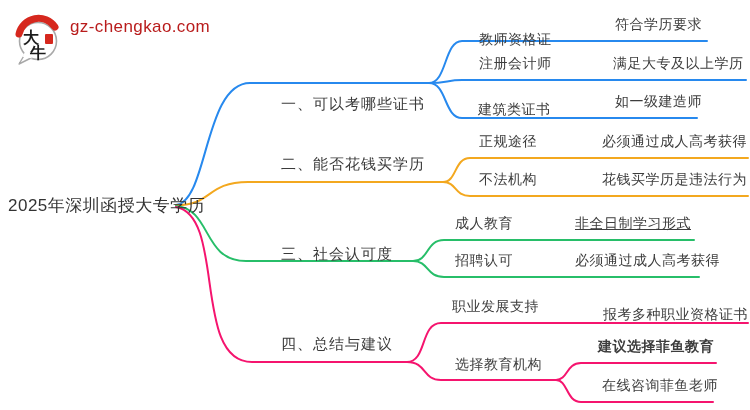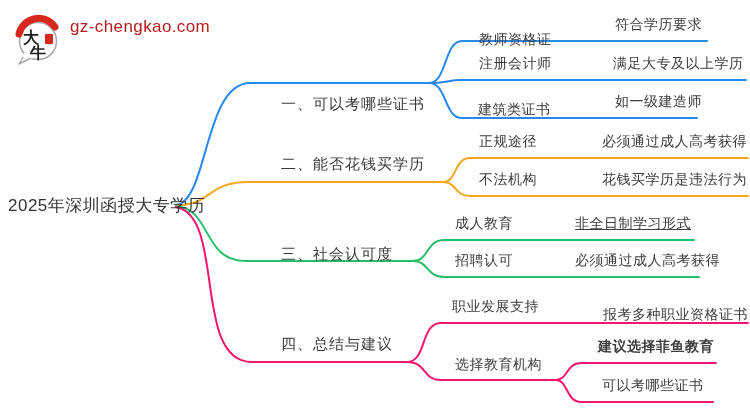--- a/index.html
+++ b/index.html
@@ -94,13 +94,13 @@
 <div class="node" style="left:455px;top:214px;">成人教育</div>
 <div class="node" style="left:575px;top:214px;text-decoration:underline;">非全日制学习形式</div>
 <div class="node" style="left:455px;top:251px;">招聘认可</div>
 <div class="node" style="left:575px;top:251px;">必须通过成人高考获得</div>
 
 <div class="node branch-label" style="left:281px;top:318px;margin-top:16px;">四、总结与建议</div>
 <div class="node" style="left:452px;top:297px;">职业发展支持</div>
 <div class="node" style="left:603px;top:297px;margin-top:8px;">报考多种职业资格证书</div>
 <div class="node" style="left:455px;top:355px;">选择教育机构</div>
 <div class="node" style="left:598px;top:337px;font-weight:bold;">建议选择菲鱼教育</div>
-<div class="node" style="left:602px;top:376px;">可以考哪些证书</div>
+<div class="node" style="left:602px;top:376px;">在线咨询菲鱼老师</div>
 
 </body></html>

